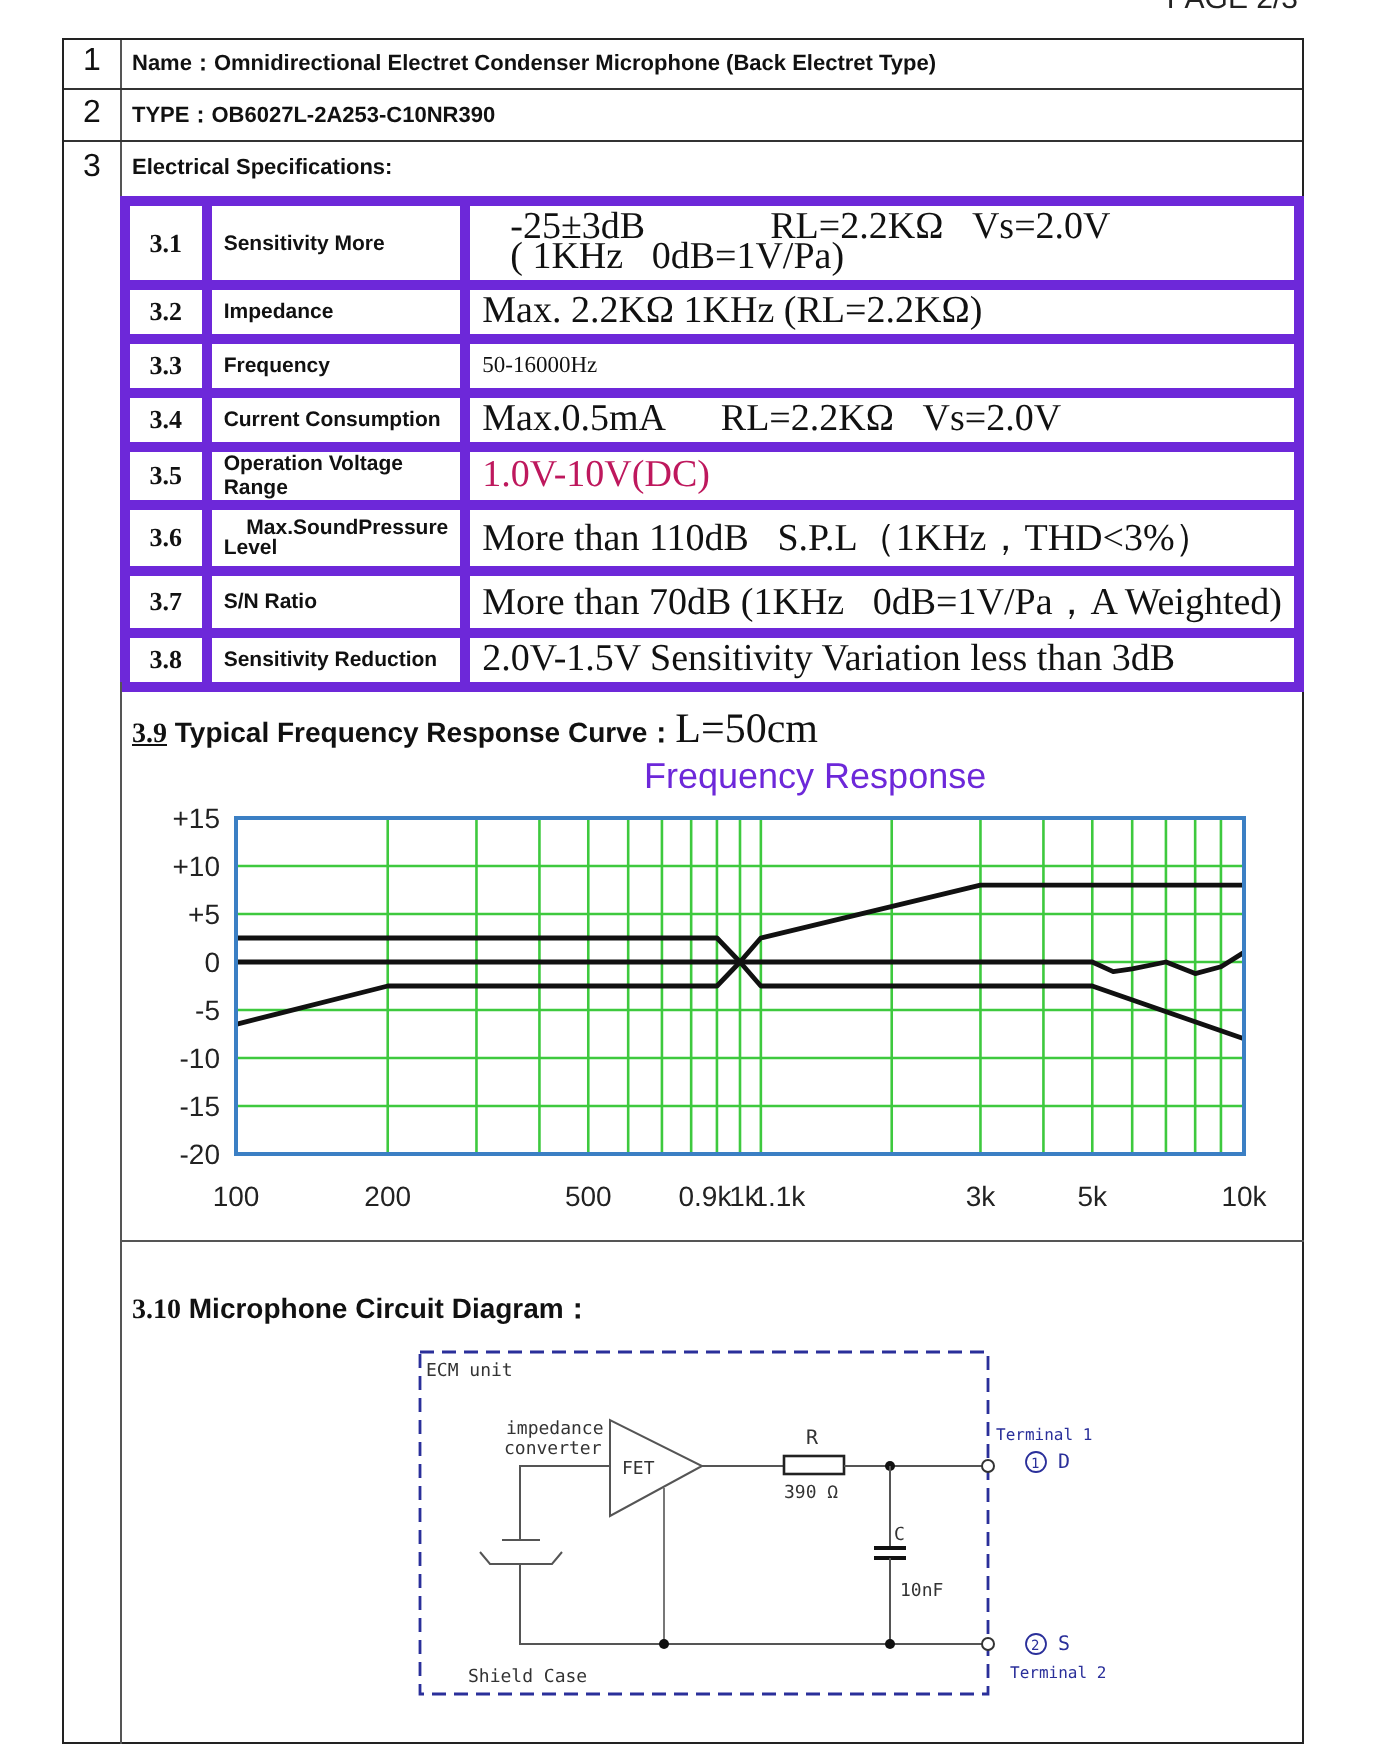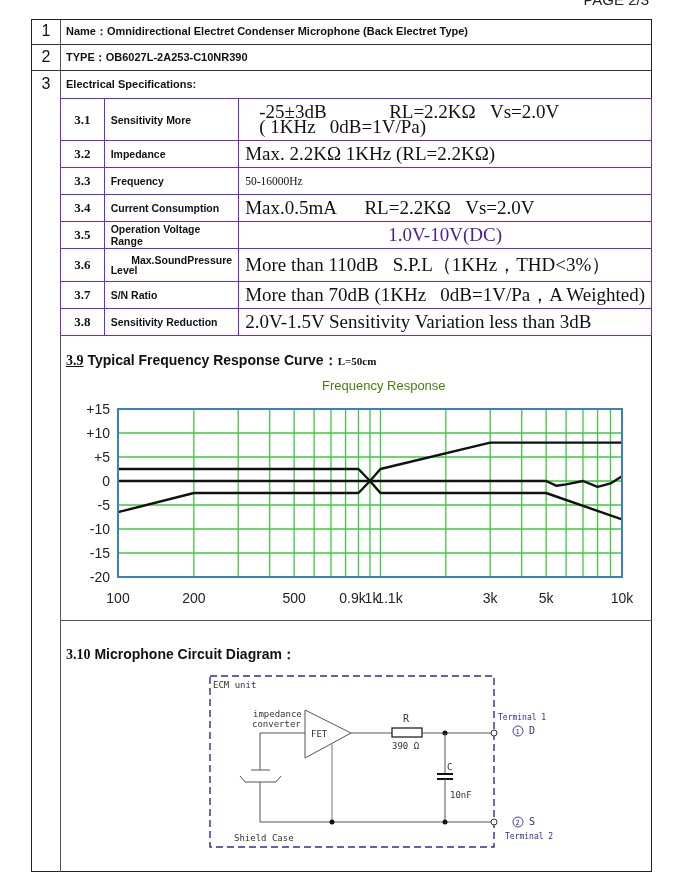--- a/index.html
+++ b/index.html
@@ -4,32 +4,32 @@
 <style>
   html, body { margin:0; padding:0; background:#ffffff; }
   body { width:699px; height:877px; position:relative; overflow:hidden; font-family:"Liberation Sans", sans-serif; color:#111; }
   .page-label { position:absolute; right:50px; top:-9px; font-size:15px; font-family:"Liberation Sans", sans-serif; color:#222; }
   .outer { position:absolute; left:31px; top:19px; width:621px; height:853px; border:1px solid #222; box-sizing:border-box; }
   .numcol-line { position:absolute; left:28px; top:0; width:1px; height:100%; background:#555; }
   .toprow { position:absolute; left:0; width:100%; border-bottom:1px solid #333; box-sizing:border-box; }
   .toprow .rn { position:absolute; left:0; width:28px; text-align:center; font-size:16px; }
   .toprow .rt { position:absolute; left:34px; font-weight:bold; font-size:11px; }
   .spec { position:absolute; left:28px; top:78px; width:592px; border-collapse:collapse; }
-  .spec td { border:1px solid #6d28d9; padding:0 6px; height:27px; box-sizing:border-box; vertical-align:middle; }
+  .spec td { border:5px solid #6d28d9; padding:0 6px; height:27px; box-sizing:border-box; vertical-align:middle; }
   .spec td.n { width:54px; text-align:center; font-family:"Liberation Serif", serif; font-weight:bold; font-size:13px; }
   .spec td.l { width:149px; font-weight:bold; font-size:10.5px; }
   .spec td.v { font-family:"Liberation Serif", serif; font-size:19px; }
   .spec td.v.small { font-size:11.5px; }
   .spec tr.tall td { height:42px; }
   .spec tr.mid td { height:33px;margin-top:31px; }
   .spl { display:flex; justify-content:flex-end; line-height:10px; }
   .h39 { position:absolute; left:34px; top:332px; font-size:14px; font-weight:bold; }
-  .h39 .serif { font-family:"Liberation Serif", serif; font-weight:bold; font-size:11px; }
+  .h39 .serif { font-family:"Liberation Serif", serif; font-weight:normal; font-size:21px; }
   .h39 .lead { font-family:"Liberation Serif", serif;text-decoration:underline; }
-  .chart-title { position:absolute; left:290px; top:358px; font-size:13px; color:#4d7c0f; }
+  .chart-title { position:absolute; left:290px; top:358px; font-size:18px; color:#6d28d9; }
   .chart { position:absolute; left:44px; top:382px; }
   .h310 { position:absolute; left:34px; top:626px; font-size:14px; font-weight:bold; }
   .h310 .lead { font-family:"Liberation Serif", serif; }
   .circuit { position:absolute; left:175px; top:650px; }
 </style>
 </head>
 <body>
 
 <div class="page-label">PAGE 2/3</div>
 
@@ -73,21 +73,21 @@
       <td class="v small">50-16000Hz</td>
     </tr>
     <tr>
       <td class="n">3.4</td>
       <td class="l">Current Consumption</td>
       <td class="v" style="white-space:pre;">Max.0.5mA      RL=2.2KΩ   Vs=2.0V</td>
     </tr>
     <tr>
       <td class="n">3.5</td>
       <td class="l">Operation Voltage Range</td>
-      <td class="v" style="color:#4c1d95;text-align:center;">1.0V-10V(DC)</td>
+      <td class="v" style="color:#be185d;">1.0V-10V(DC)</td>
     </tr>
     <tr class="mid">
       <td class="n">3.6</td>
       <td class="l">
         <div class="spl">
           <span>Max.</span>
           <span>Sound</span>
           <span>Pressure</span>
         </div>
         <div style="line-height:11px;">Level</div>

